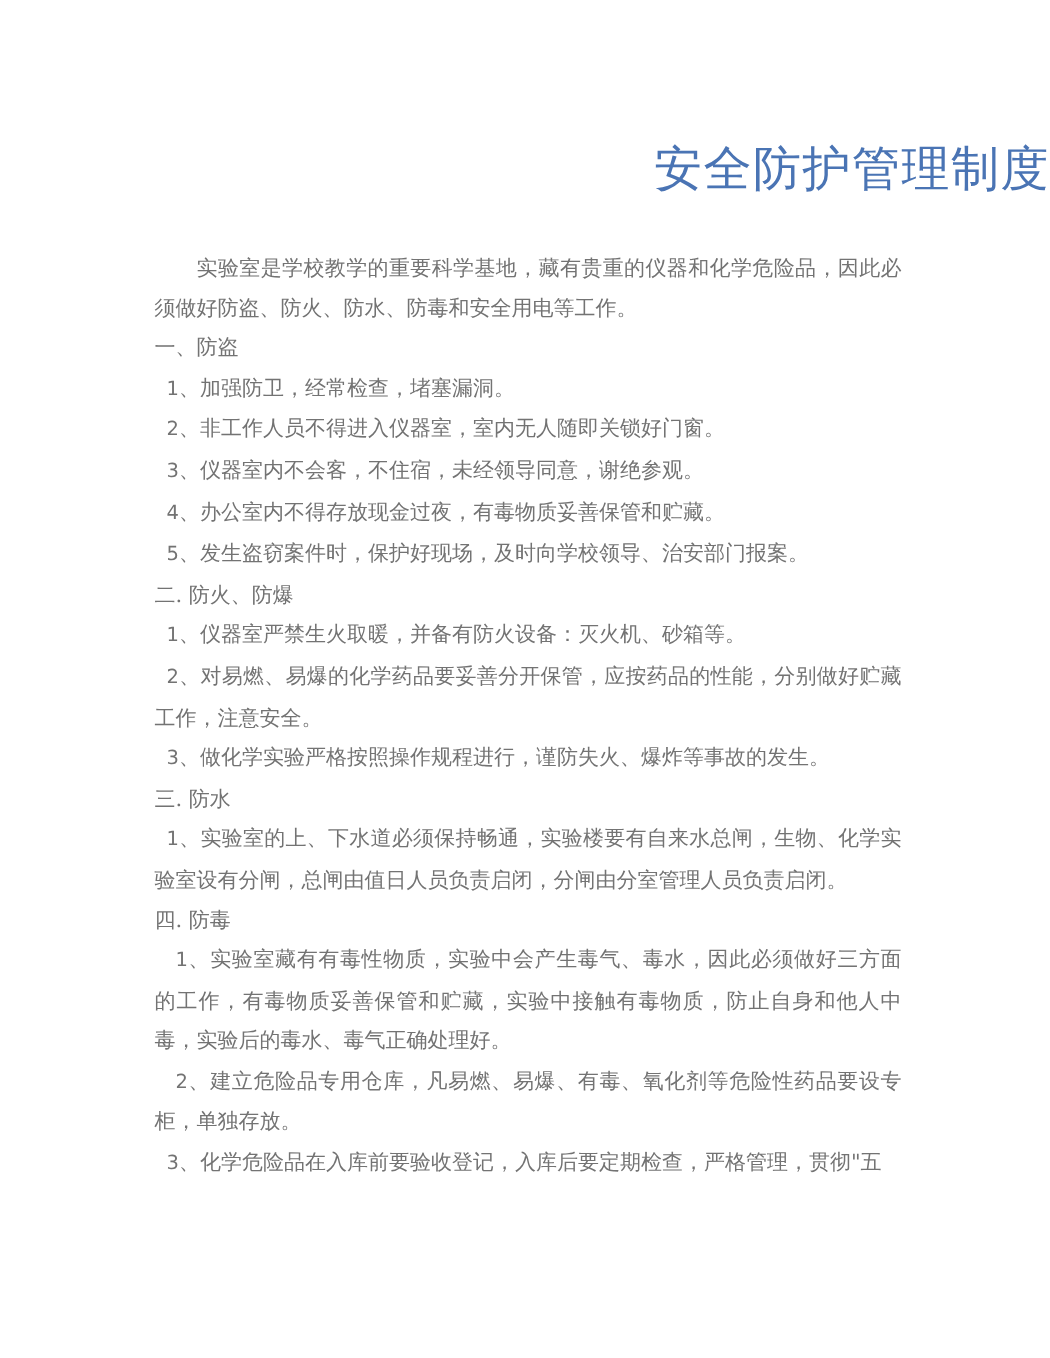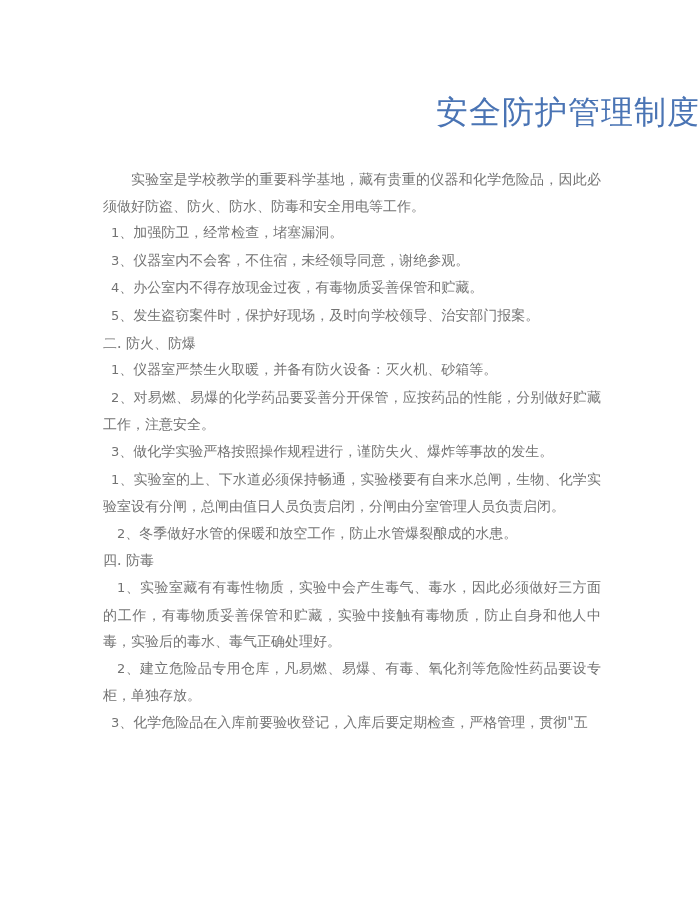--- a/index.html
+++ b/index.html
@@ -25,31 +25,33 @@
   </style>
 </head>
 <body>
 
 <div class="page">
   <div class="title">安全防护管理制度</div>
 
   <div class="body">
     <p class="p indent2">实验室是学校教学的重要科学基地，藏有贵重的仪器和化学危险品，因此必须做好防盗、防火、防水、防毒和安全用电等工作。</p>
 
+    <p class="p">一、防盗</p>
     <p class="p item"><span class="num">1</span><span>、加强防卫，经常检查，堵塞漏洞。</span></p>
+    <p class="p item"><span class="num">2</span><span>、非工作人员不得进入仪器室，室内无人随即关锁好门窗。</span></p>
     <p class="p item"><span class="num">3</span><span>、仪器室内不会客，不住宿，未经领导同意，谢绝参观。</span></p>
     <p class="p item"><span class="num">4</span><span>、办公室内不得存放现金过夜，有毒物质妥善保管和贮藏。</span></p>
     <p class="p item"><span class="num">5</span><span>、发生盗窃案件时，保护好现场，及时向学校领导、治安部门报案。</span></p>
 
     <p class="p">二. 防火、防爆</p>
     <p class="p item"><span class="num">1</span><span>、仪器室严禁生火取暖，并备有防火设备：灭火机、砂箱等。</span></p>
     <p class="p item"><span class="num">2</span><span>、对易燃、易爆的化学药品要妥善分开保管，应按药品的性能，分别做好贮藏工作，注意安全。</span></p>
     <p class="p item"><span class="num">3</span><span>、做化学实验严格按照操作规程进行，谨防失火、爆炸等事故的发生。</span></p>
 
+    <p class="p">三. 防水</p>
     <p class="p item"><span class="num">1</span><span>、实验室的上、下水道必须保持畅通，实验楼要有自来水总闸，生物、化学实验室设有分闸，总闸由值日人员负责启闭，分闸由分室管理人员负责启闭。</span></p>
-    <p class="p item2"><span class="num">2</span><span>、冬季做好水管的保暖和放空工作，防止水管爆裂酿成的水患。</span></p>
 
     <p class="p">四. 防毒</p>
     <p class="p item2"><span class="num">1</span><span>、实验室藏有有毒性物质，实验中会产生毒气、毒水，因此必须做好三方面的工作，有毒物质妥善保管和贮藏，实验中接触有毒物质，防止自身和他人中毒，实验后的毒水、毒气正确处理好。</span></p>
     <p class="p item2"><span class="num">2</span><span>、建立危险品专用仓库，凡易燃、易爆、有毒、氧化剂等危险性药品要设专柜，单独存放。</span></p>
     <p class="p item"><span class="num">3</span><span>、化学危险品在入库前要验收登记，入库后要定期检查，严格管理，贯彻"五</span></p>
   </div>
 </div>
 
 </body></html>

